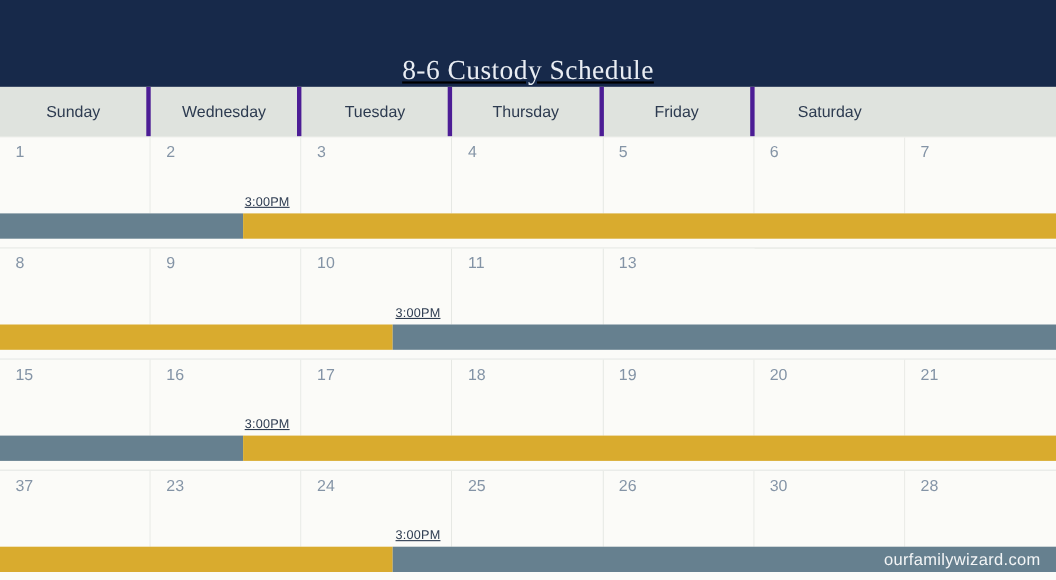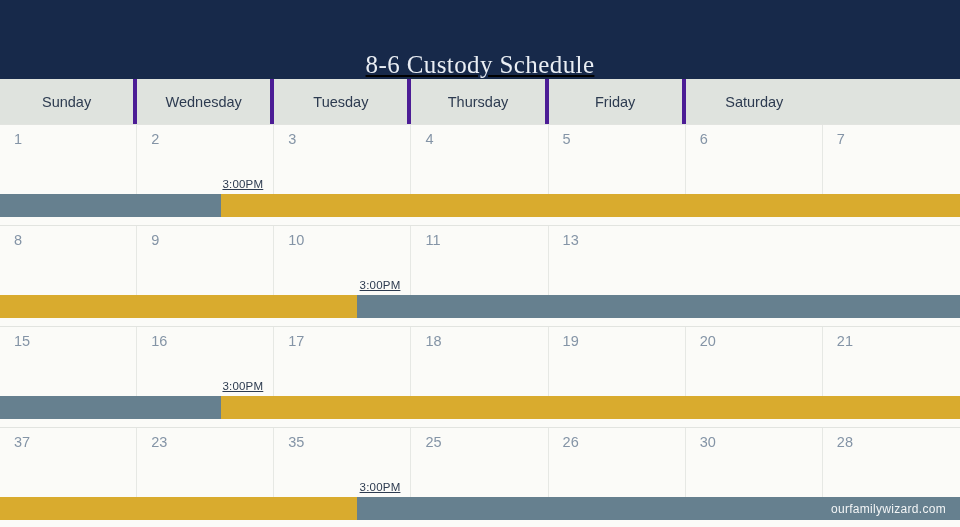--- a/index.html
+++ b/index.html
@@ -106,21 +106,21 @@
     position: absolute;
     top: 0;
     height: 23px;
   }
 
   .watermark {
     position: absolute;
     right: 14px;
     top: 50%;
     transform: translateY(-50%);
-    font-size: 12px;
+    font-size: 15px;
     color: #ffffff;
     letter-spacing: 0.3px;
     white-space: nowrap;
     opacity: 0.92;
     text-align: center;
   }
 </style>
 </head>
 <body>
 
@@ -238,21 +238,21 @@
       </div>
       <div class="week-row">
         <div class="day-grid">
           <div class="day-cell">
             <div class="day-number">37</div>
           </div>
           <div class="day-cell">
             <div class="day-number">23</div>
           </div>
           <div class="day-cell">
-            <div class="day-number">35</div>
+            <div class="day-number">24</div>
             <div class="time-label">3:00PM</div>
           </div>
           <div class="day-cell">
             <div class="day-number">25</div>
           </div>
           <div class="day-cell">
             <div class="day-number">26</div>
           </div>
           <div class="day-cell">
             <div class="day-number">30</div>

